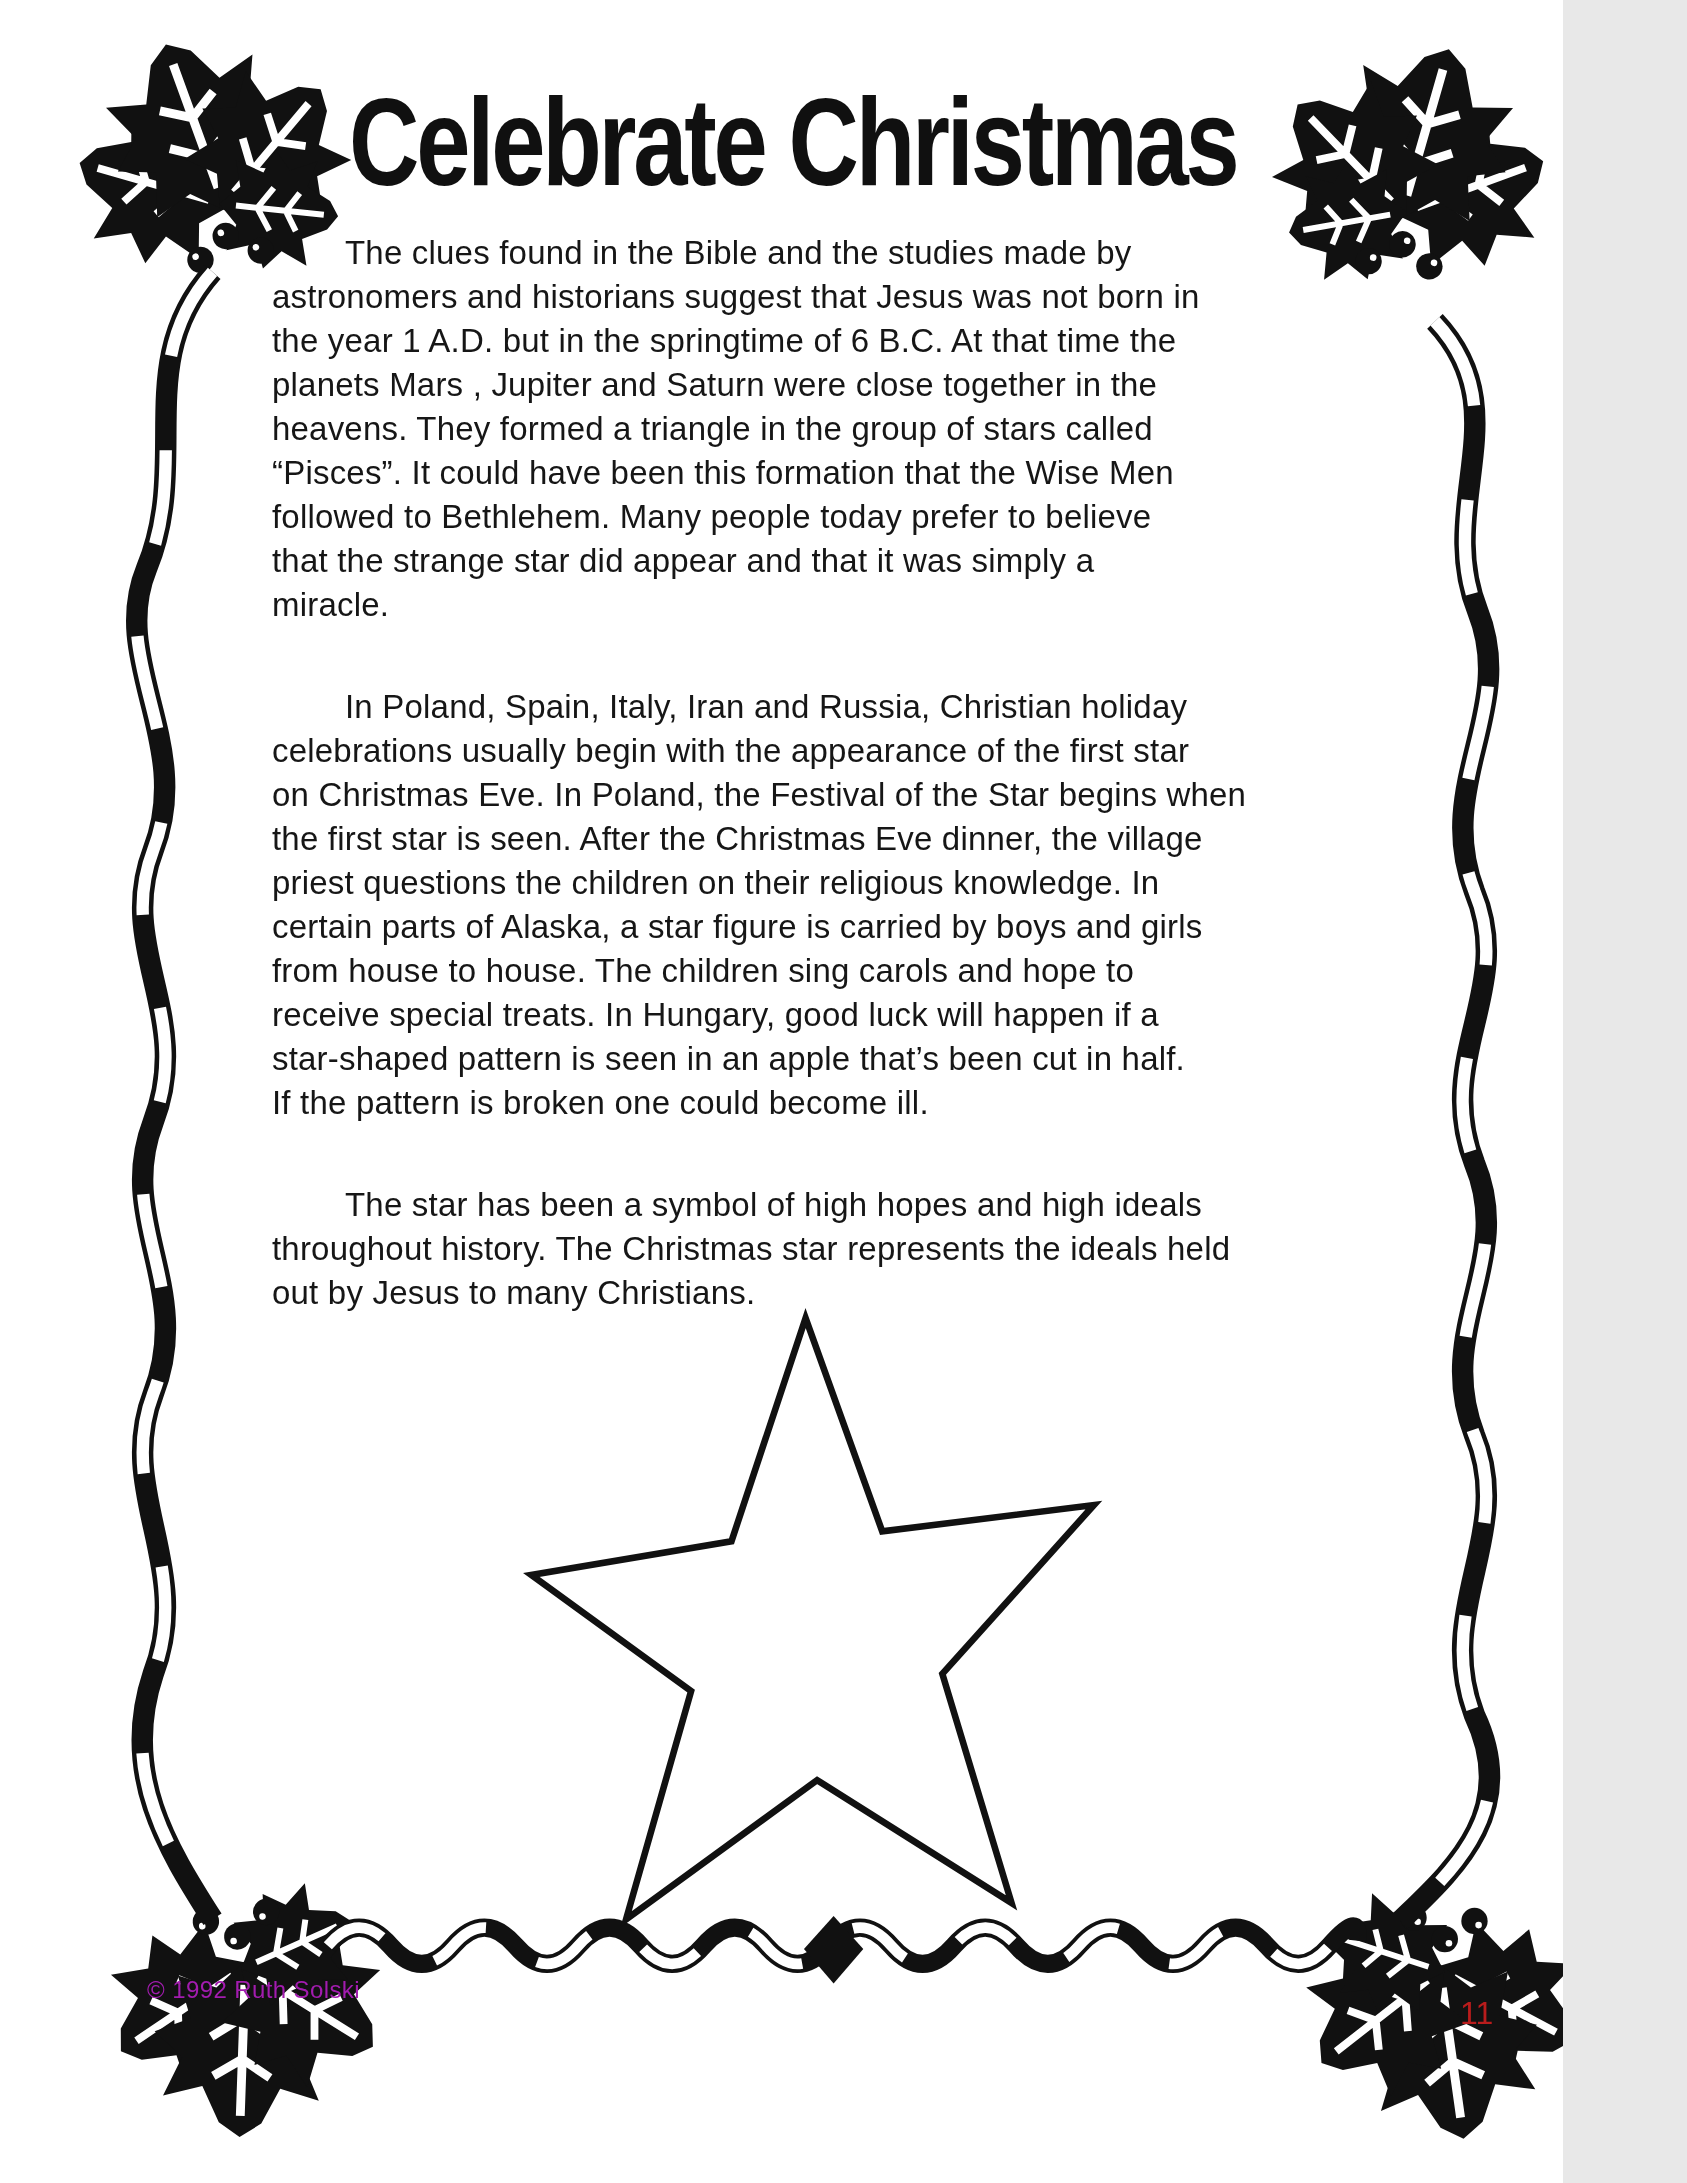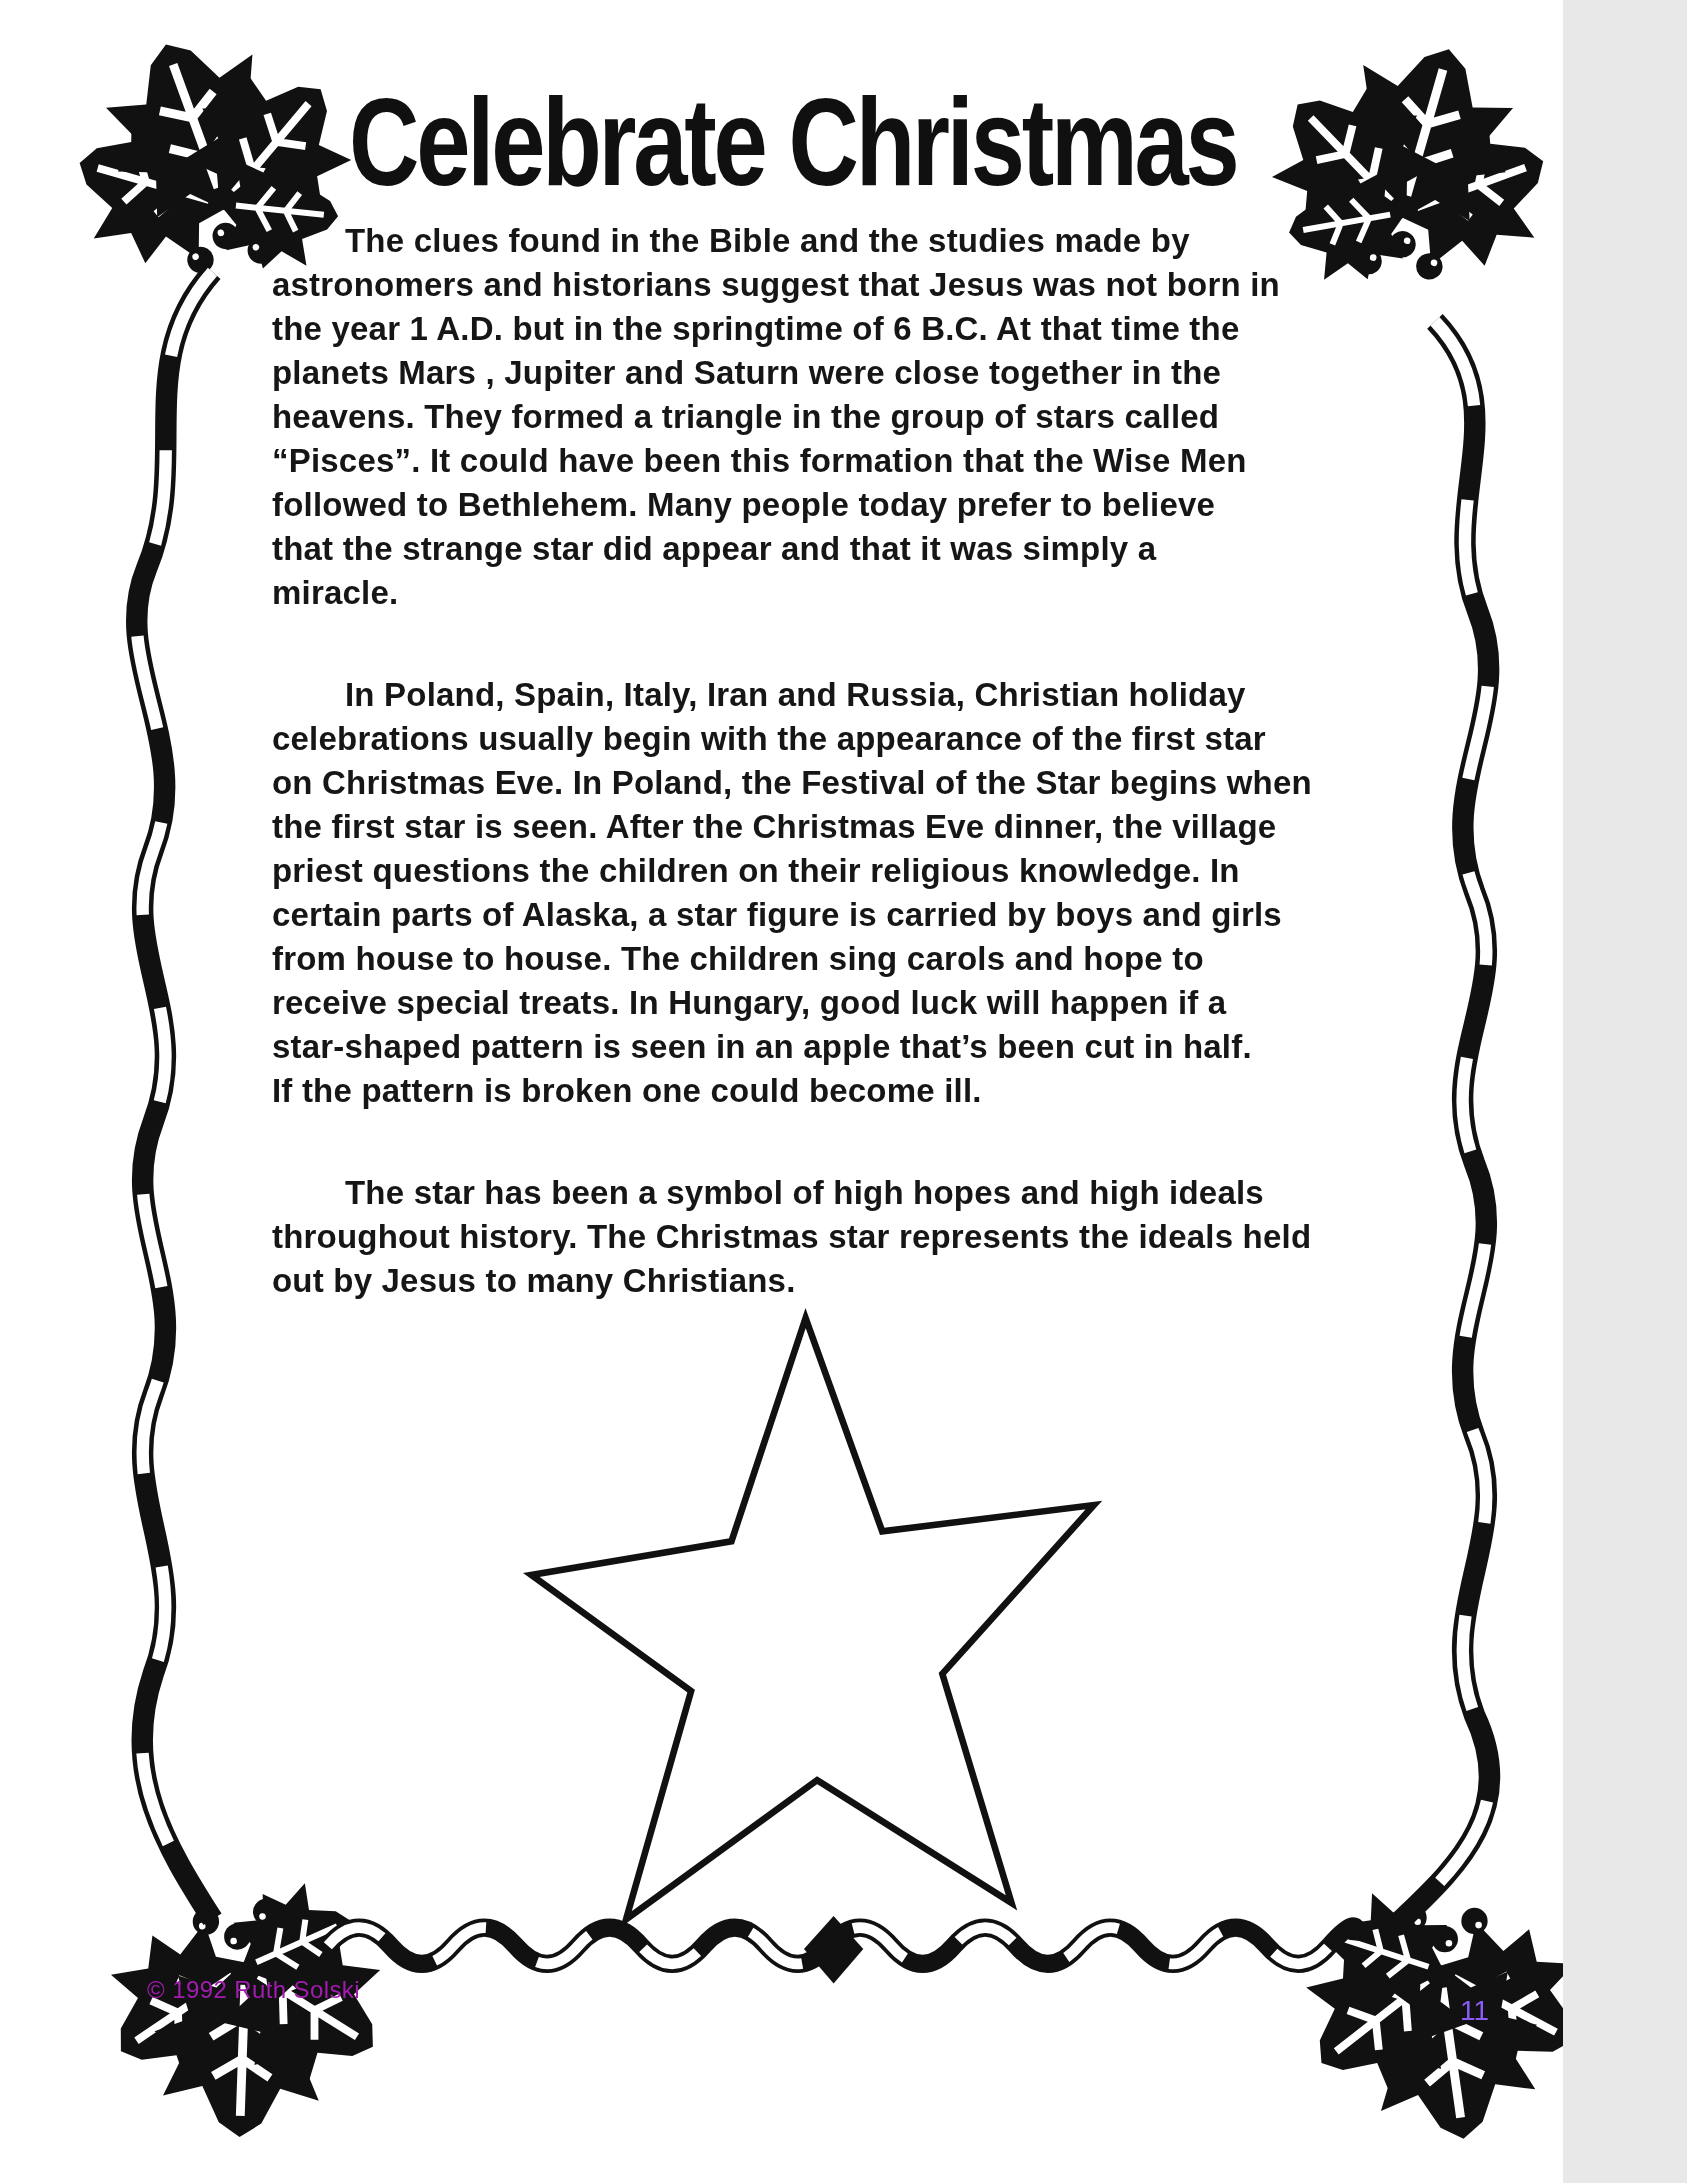--- a/index.html
+++ b/index.html
@@ -18,32 +18,31 @@
     letter-spacing:-4.1px;white-space:nowrap;
     transform:scaleX(0.78);transform-origin:left top;
     color:#101010;
   }
   .body-text{
     position:absolute;left:272px;top:219px;width:1120px;
     font-size:33px;line-height:44px;letter-spacing:0.2px;
     color:#161616;
   }
   .para{
-    margin:0 0 58px 0;
+    margin:12px 0 58px 0;
     white-space:pre-line;
     text-indent:73px;
-    font-weight:bold;
   }
   .copyright{
     position:absolute;left:147px;top:1976px;
     font-size:24px;letter-spacing:0.4px;color:#a21caf;
   }
   .page-number{
     position:absolute;left:1460px;top:1995px;
-    font-size:28px;color:#8b5cf6;
+    font-size:32px;color:#b91c1c;
   }
 </style>
 </head>
 <body>
 
 <div class="page">
 
   <svg class="decor" viewBox="0 0 2048 2650" xmlns="http://www.w3.org/2000/svg">
     <defs>
       <g id="leaf">

